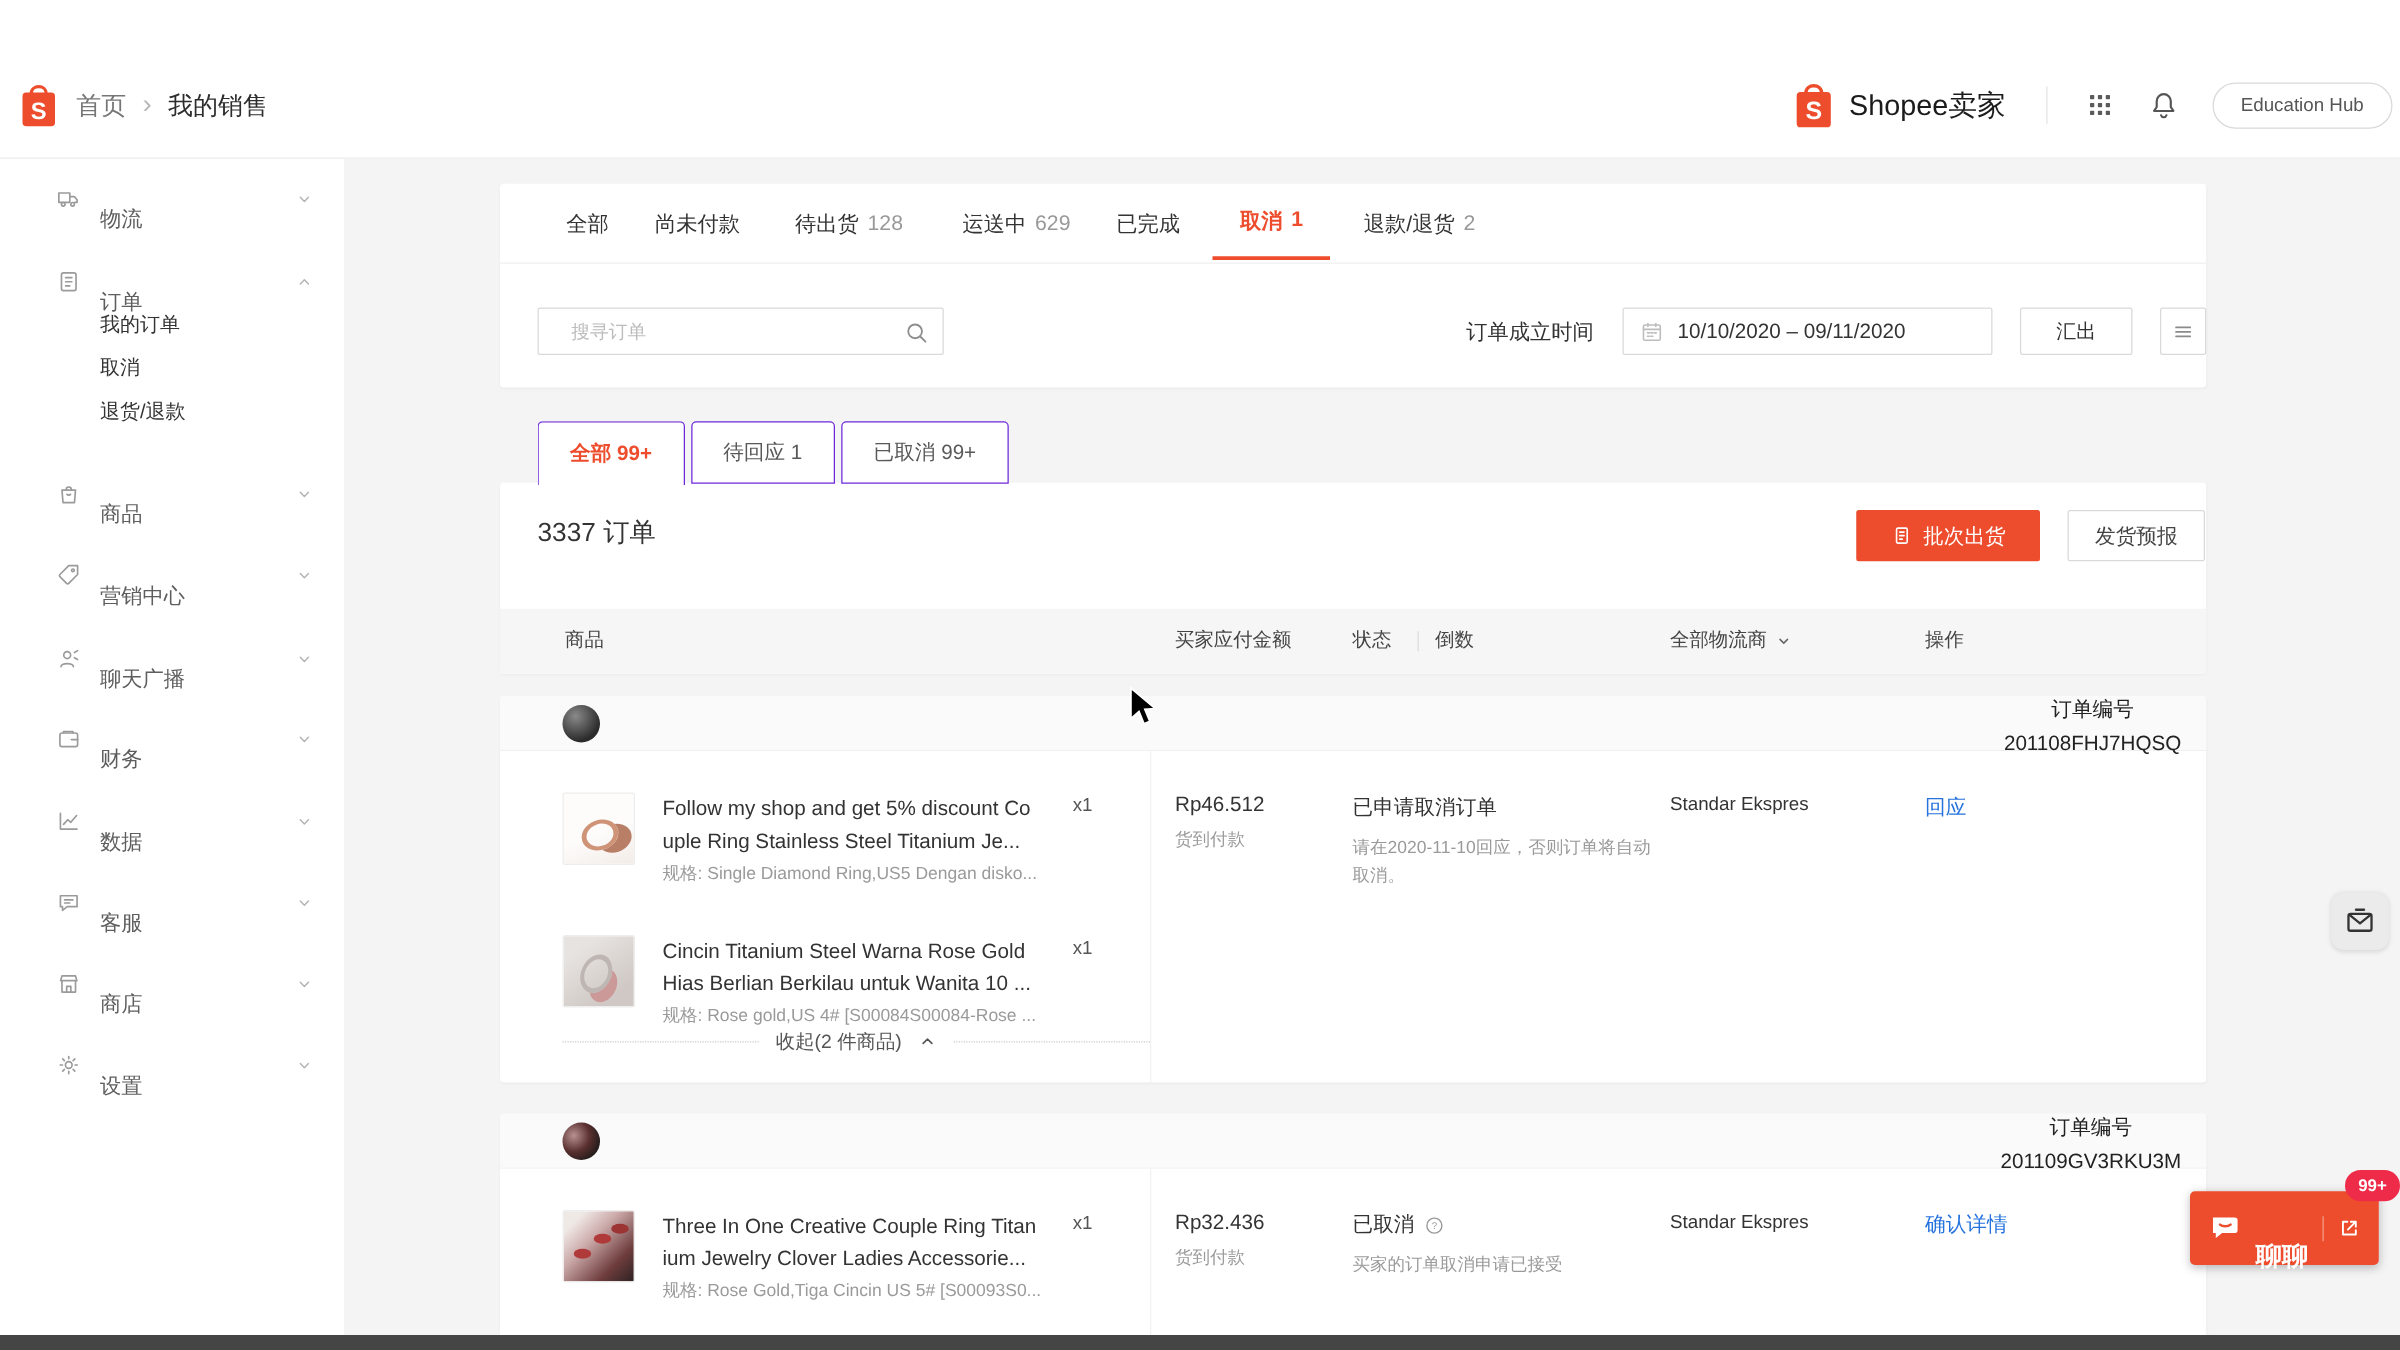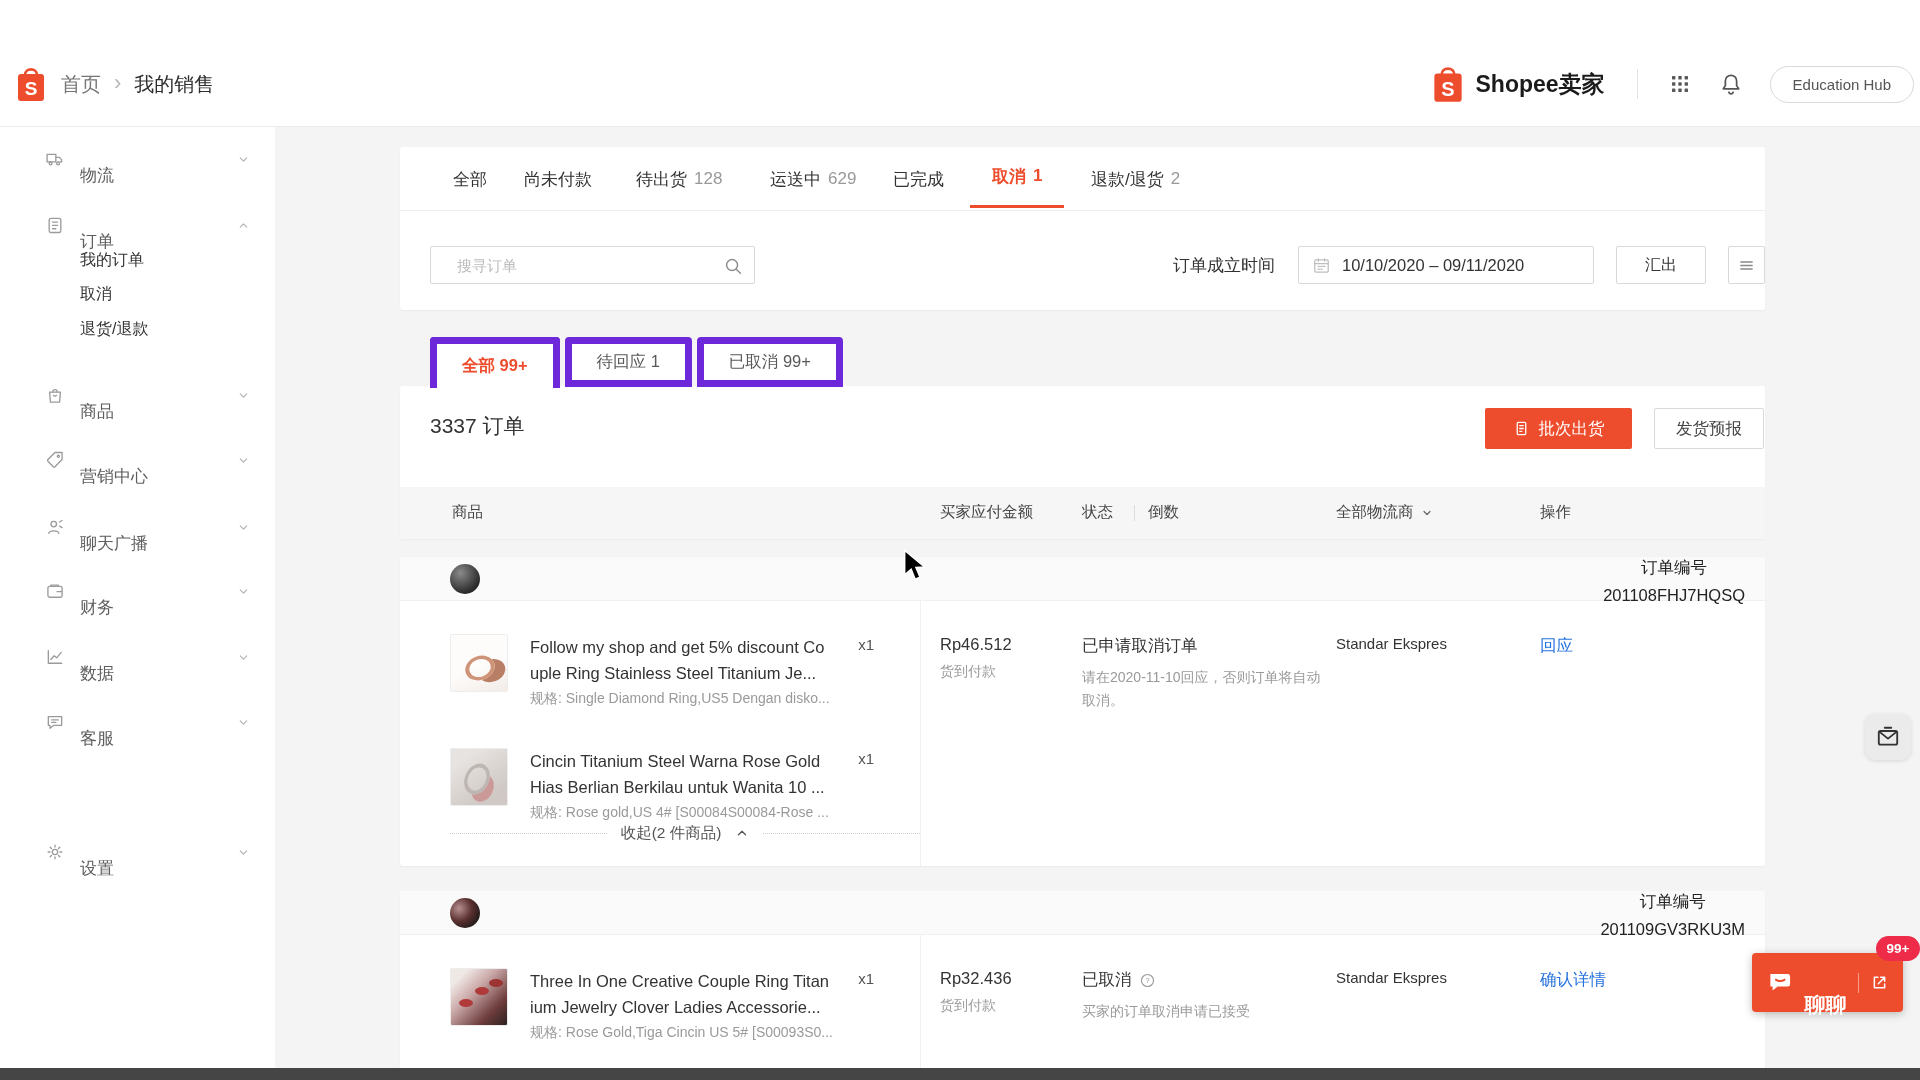--- a/index.html
+++ b/index.html
@@ -7,21 +7,21 @@
   body { font-family:"Liberation Sans","DejaVu Sans",sans-serif; }
   .page { position:relative; width:1920px; height:1080px; overflow:hidden; background:#fff; }
 
   
   .hdr { position:absolute; left:0; top:0; width:1920px; height:127px; background:#fff; border-bottom:1px solid #ebebeb; z-index:5; }
   .crumbs { position:absolute; left:14px; top:60px; height:48px; display:flex; align-items:center; gap:13px; }
   .crumb-home { font-size:20px; color:#767676; }
   .crumb-sep { font-size:22px; color:#b8b8b8; margin-top:-2px; }
   .crumb-cur { font-size:20px; color:#2d2d2d; }
   .hdr-right { position:absolute; right:6px; top:60px; height:48px; display:flex; align-items:center; }
-  .brand-txt { font-size:23px; font-weight:700; color:#1b1b1b; margin-left:10px; }
+  .brand-txt { font-size:23px; font-weight:400; color:#1b1b1b; margin-left:10px; }
   .hdr-vdiv { width:1px; height:30px; background:#e3e3e3; margin:0 30px 0 32px; }
   .hicon { display:flex; align-items:center; justify-content:center; cursor:pointer; }
   .hicon + .hicon { margin-left:26px; }
   .edu-btn { margin-left:26px; height:37px; padding:0 22px; border:1px solid #d9d9d9; border-radius:19px; background:#fff; font-size:15px; color:#555; display:flex; align-items:center; cursor:pointer; }
 
   
   .sidebar { position:absolute; left:0; top:127px; width:275px; height:953px; background:#fff; z-index:4; }
   .srow { position:absolute; left:0; width:275px; height:40px; cursor:pointer; }
   .srow .si { position:absolute; left:45px; top:10px; }
   .srow .slabel { position:absolute; left:80px; top:9px; font-size:17px; color:#5e5e5e;margin-top:16px; }
@@ -45,21 +45,21 @@
   .search-box input::placeholder { color:#bcbcbc; }
   .search-ic { position:absolute; right:10px; top:8px; cursor:pointer; }
   .date-label { position:absolute; left:773px; top:99px; height:38px; display:flex; align-items:center; font-size:17px; color:#333; }
   .date-box { position:absolute; left:898px; top:99px; width:296px; height:38px; border:1px solid #d9d9d9; border-radius:2px; display:flex; align-items:center; gap:11px; padding:0 13px; cursor:pointer; background:#fff; }
   .date-box .dtxt { font-size:16.5px; color:#333; }
   .export-btn { position:absolute; left:1216px; top:99px; width:90px; height:38px; border:1px solid #d9d9d9; border-radius:2px; background:#fff; font-size:16px; color:#333; display:flex; align-items:center; justify-content:center; cursor:pointer; font-family:inherit; }
   .menu-btn { position:absolute; left:1328px; top:99px; width:37px; height:38px; border:1px solid #d9d9d9; border-radius:2px; background:#fff; display:flex; align-items:center; justify-content:center; cursor:pointer; }
 
   
   .subtabs { position:absolute; left:430px; top:337px; display:flex; gap:5px; z-index:7; }
-  .stab { height:50px; padding:0 25px; background:#fff; border:7px solid #6d28d9; border-radius:4px 4px 0 0; display:flex; align-items:center; font-size:16.5px; color:#595959; cursor:pointer; white-space:nowrap;text-align:right; }
+  .stab { height:50px; padding:0 25px; background:#fff; border:1px solid #6d28d9; border-radius:4px 4px 0 0; display:flex; align-items:center; font-size:16.5px; color:#595959; cursor:pointer; white-space:nowrap;text-align:right; }
   .stab.active { color:#ee4d2d; font-weight:bold; border-bottom:0; height:51px; }
 
   
   .card-b { left:400px; top:386px; width:1365px; height:153px; z-index:6; }
   .ordcount { position:absolute; left:30px; top:26px; font-size:21px; font-weight:normal; color:#333; }
   .bulk-btn { position:absolute; left:1085px; top:22px; width:147px; height:41px; background:#ee4d2d; border:0; border-radius:2px; color:#fff; font-size:16.5px; display:flex; align-items:center; justify-content:center; gap:9px; cursor:pointer; font-family:inherit; }
   .fore-btn { position:absolute; left:1254px; top:22px; width:110px; height:41px; background:#fff; border:1px solid #d9d9d9; border-radius:2px; color:#444; font-size:16.5px; display:flex; align-items:center; justify-content:center; cursor:pointer; font-family:inherit; }
   .thead { position:absolute; left:0; top:101px; width:1365px; height:52px; background:#f6f6f6; }
   .th { position:absolute; top:15px; font-size:15.5px; color:#454545; white-space:nowrap; }
   .th-div { position:absolute; left:734px; top:18px; width:1px; height:16px; background:#dcdcdc; }
@@ -256,20 +256,29 @@
       <svg class="si" width="20" height="20" viewBox="0 0 24 24">
           <path class="st" d="M4 5.5h16V16h-9.5L6 19.5V16H4z"></path>
           <path class="st" d="M8 9.5h8 M8 12.5h5"></path>
         </svg>
       <span class="slabel">客服</span>
       <svg class="schev" width="13" height="13" viewBox="0 0 24 24">
           <path class="st" style="stroke:#b3b3b3;stroke-width:2.2" d="M6 9l6 6 6-6"></path>
         </svg>
     </div>
 
+    <div class="srow" style="top:640px">
+      <svg class="si" width="20" height="20" viewBox="0 0 24 24">
+          <path class="st" d="M5.5 4.5h13l1.3 4.5H4.2l1.3-4.5z M5.5 9v11h13V9 M10 20v-5.5h4V20"></path>
+        </svg>
+      <span class="slabel">商店</span>
+      <svg class="schev" width="13" height="13" viewBox="0 0 24 24">
+          <path class="st" style="stroke:#b3b3b3;stroke-width:2.2" d="M6 9l6 6 6-6"></path>
+        </svg>
+    </div>
 
     <div class="srow" style="top:705px">
       <svg class="si" width="20" height="20" viewBox="0 0 24 24">
           <circle class="st" cx="12" cy="12" r="3.2"></circle>
           <path class="st" d="M12 3.8v2.2 M12 18v2.2 M3.8 12H6 M18 12h2.2 M6.2 6.2l1.6 1.6 M16.2 16.2l1.6 1.6 M17.8 6.2l-1.6 1.6 M7.8 16.2l-1.6 1.6"></path>
         </svg>
       <span class="slabel">设置</span>
       <svg class="schev" width="13" height="13" viewBox="0 0 24 24">
           <path class="st" style="stroke:#b3b3b3;stroke-width:2.2" d="M6 9l6 6 6-6"></path>
         </svg>

